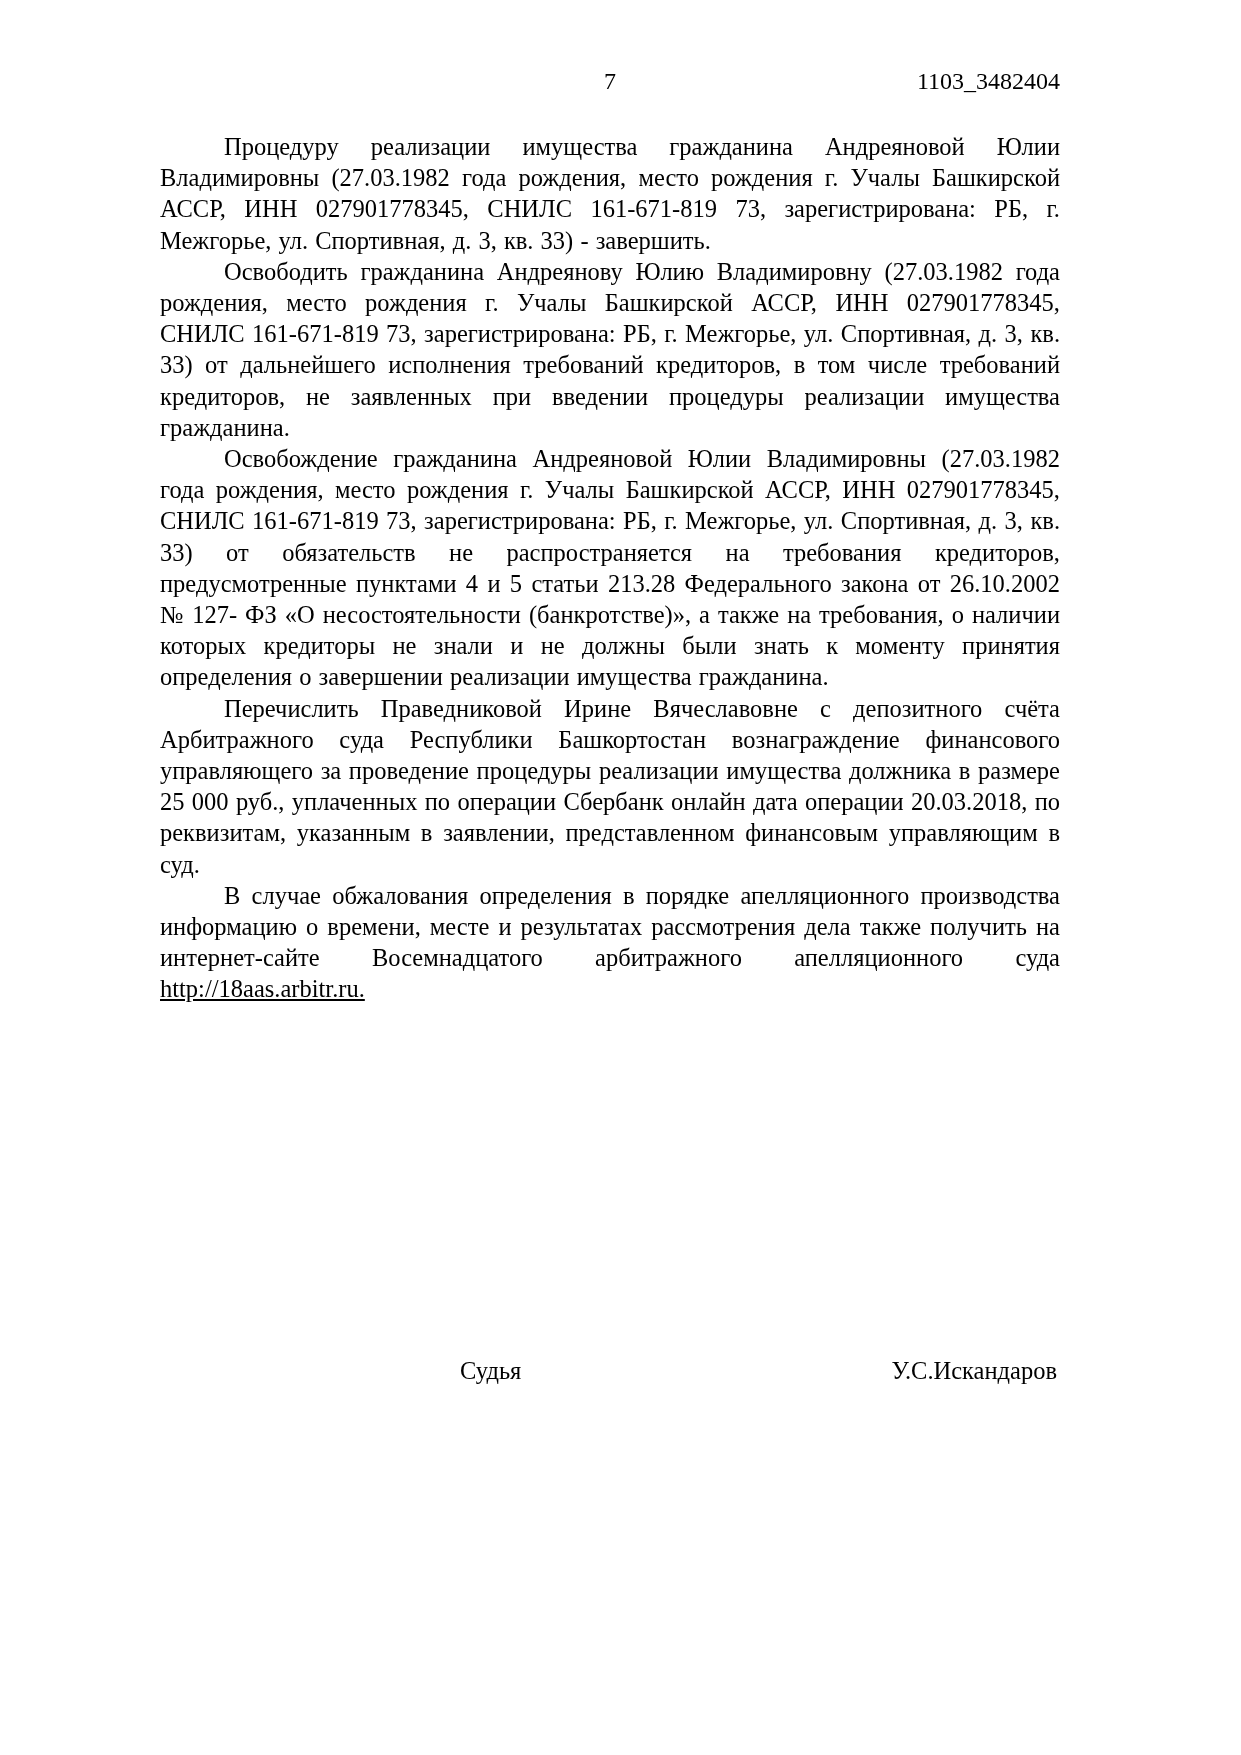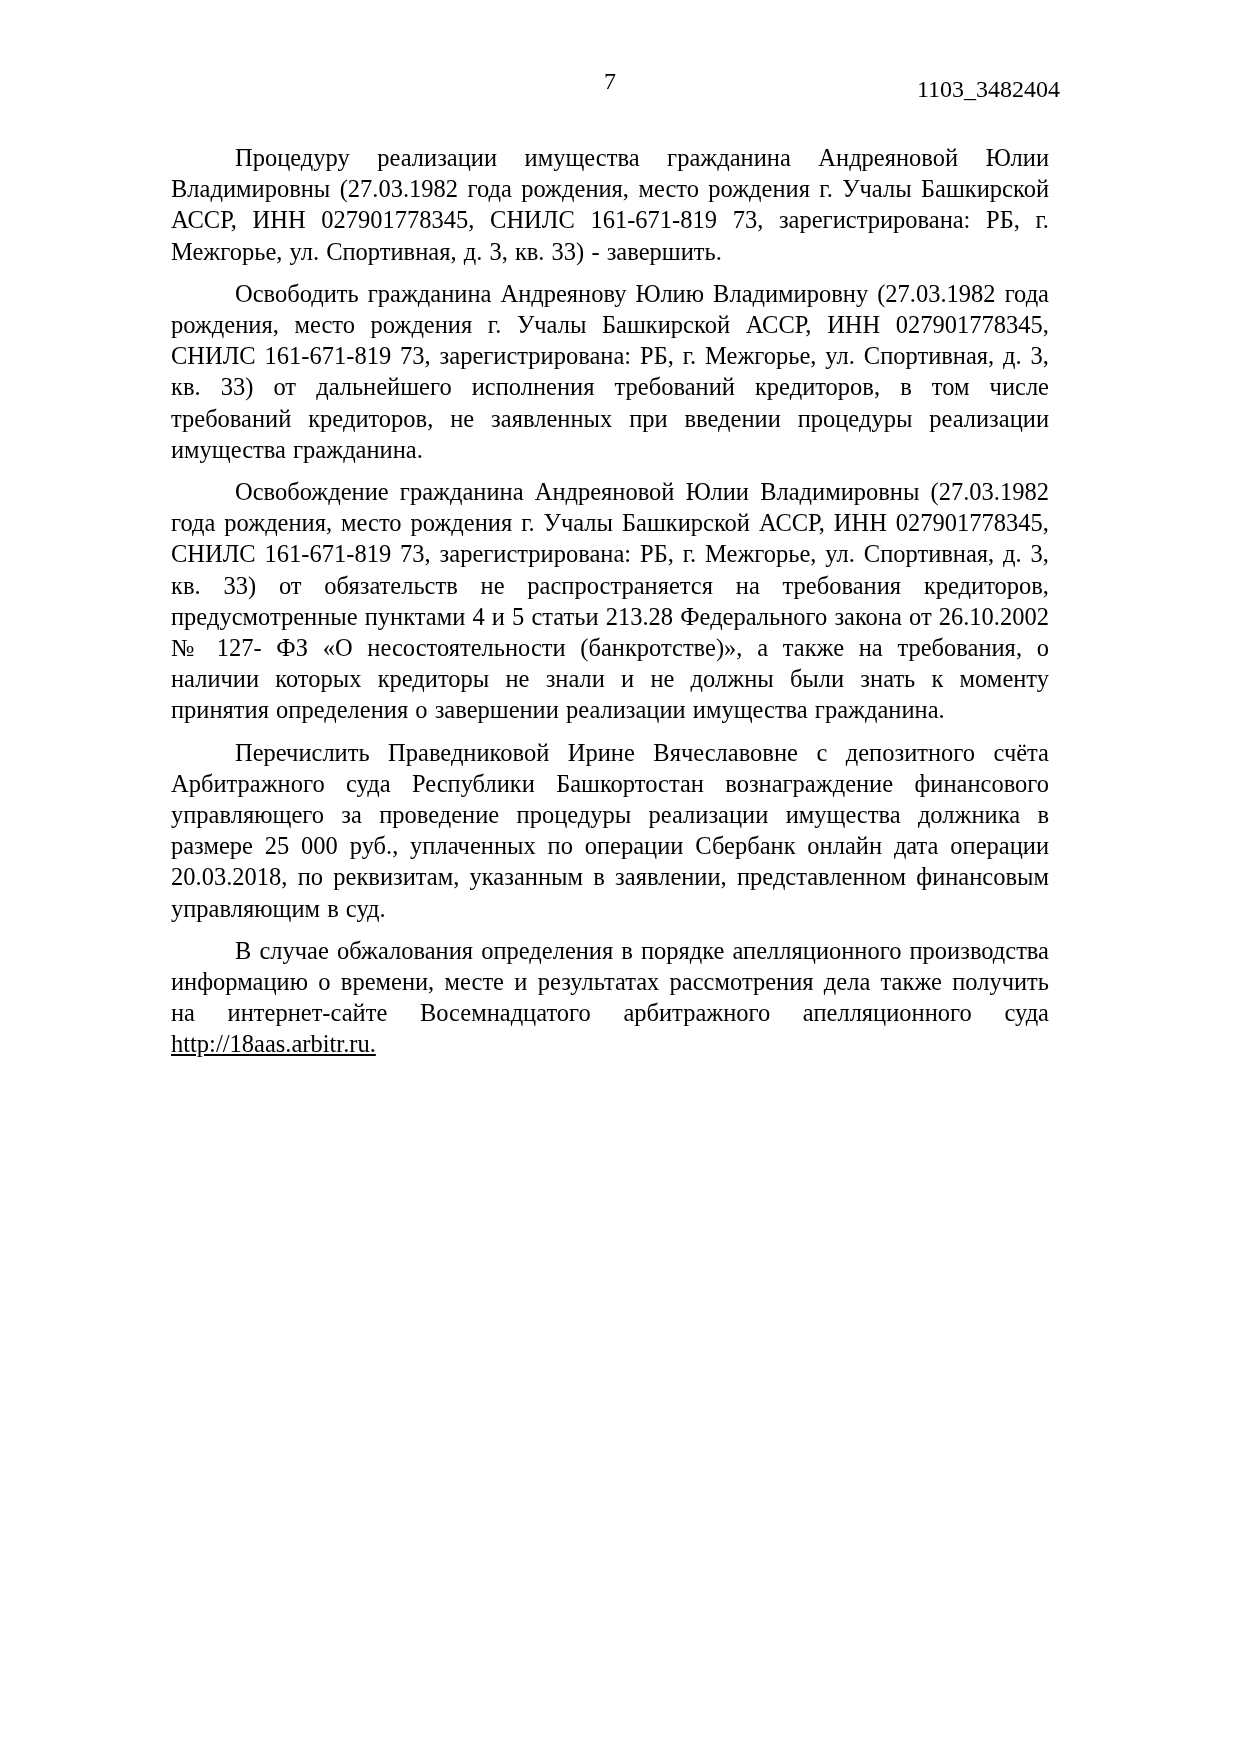--- a/index.html
+++ b/index.html
@@ -26,30 +26,30 @@
   }
   .page-num {
     position: absolute;
     left: 0;
     right: 0;
     text-align: center;
   }
   .doc-num {
     position: absolute;
     right: 0;
-    top: 8px;
+    top: 0;
   }
   .content {
     position: absolute;
     top: 131px;
     left: 160px;
     width: 900px;
   }
   .content p {
-    margin: 11px;
+    margin: 0;
     padding: 0;
     text-align: justify;
     text-indent: 64px;
     font-size: 24.5px;
     line-height: 31.2px;
     word-spacing: 1px;
   }
   .doclink {
     text-decoration: underline;
   }
@@ -78,14 +78,18 @@
   </div>
 
   <div class="content">
     <p>Процедуру реализации имущества гражданина Андреяновой Юлии Владимировны (27.03.1982 года рождения, место рождения г. Учалы Башкирской АССР, ИНН 027901778345, СНИЛС 161-671-819 73, зарегистрирована: РБ, г. Межгорье, ул. Спортивная, д. 3, кв. 33) - завершить.</p>
     <p>Освободить гражданина Андреянову Юлию Владимировну (27.03.1982 года рождения, место рождения г. Учалы Башкирской АССР, ИНН 027901778345, СНИЛС 161-671-819 73, зарегистрирована: РБ, г. Межгорье, ул. Спортивная, д. 3, кв. 33) от дальнейшего исполнения требований кредиторов, в том числе требований кредиторов, не заявленных при введении процедуры реализации имущества гражданина.</p>
     <p>Освобождение гражданина Андреяновой Юлии Владимировны (27.03.1982 года рождения, место рождения г. Учалы Башкирской АССР, ИНН 027901778345, СНИЛС 161-671-819 73, зарегистрирована: РБ, г. Межгорье, ул. Спортивная, д. 3, кв. 33) от обязательств не распространяется на требования кредиторов, предусмотренные пунктами 4 и 5 статьи 213.28 Федерального закона от 26.10.2002 № 127- ФЗ «О несостоятельности (банкротстве)», а также на требования, о наличии которых кредиторы не знали и не должны были знать к моменту принятия определения о завершении реализации имущества гражданина.</p>
     <p>Перечислить Праведниковой Ирине Вячеславовне с депозитного счёта Арбитражного суда Республики Башкортостан вознаграждение финансового управляющего за проведение процедуры реализации имущества должника в размере 25 000 руб., уплаченных по операции Сбербанк онлайн дата операции 20.03.2018, по реквизитам, указанным в заявлении, представленном финансовым управляющим в суд.</p>
     <p><span>В случае обжалования определения в порядке апелляционного производства информацию о времени, месте и результатах рассмотрения дела также получить на интернет-сайте Восемнадцатого арбитражного апелляционного суда </span><span class="doclink">http://18aas.arbitr.ru.</span></p>
   </div>
 
+  <div class="signature">
+    <span class="role">Судья</span>
+    <span class="name">У.С.Искандаров</span>
+  </div>
 
 </div>
 
 </body></html>

